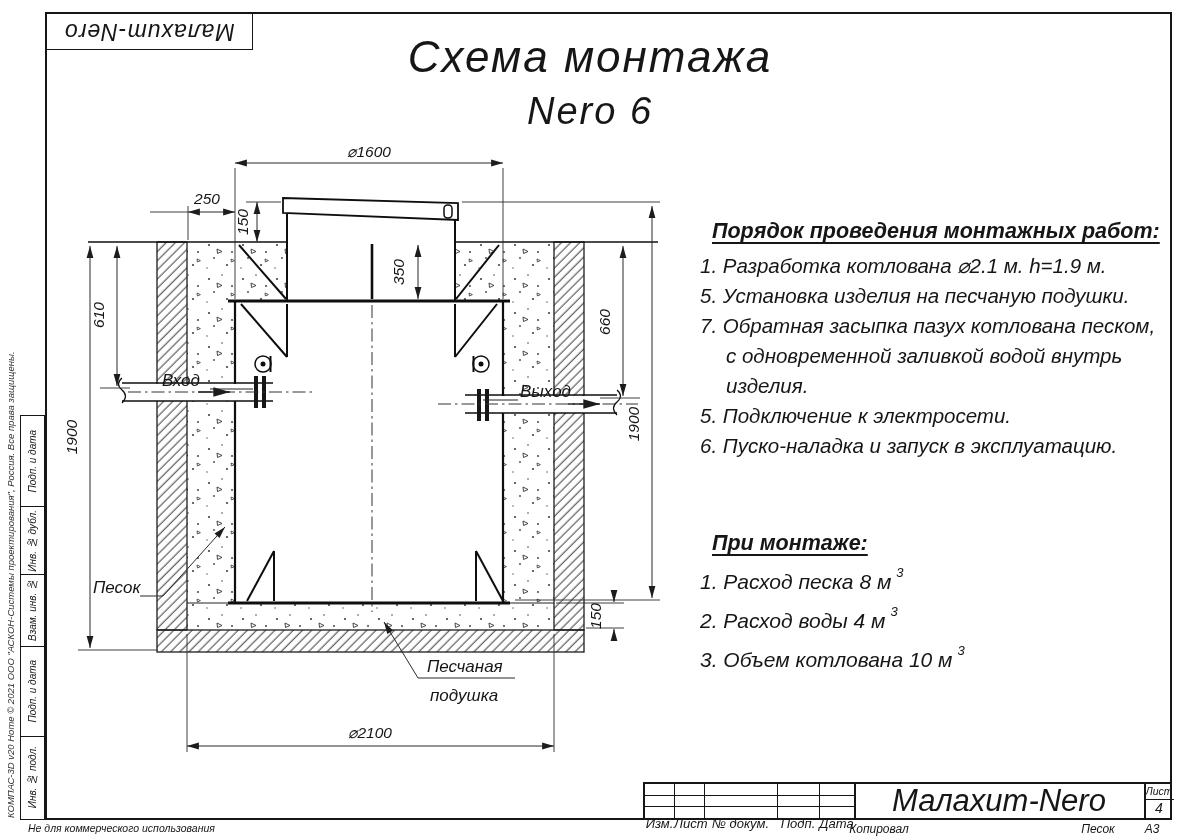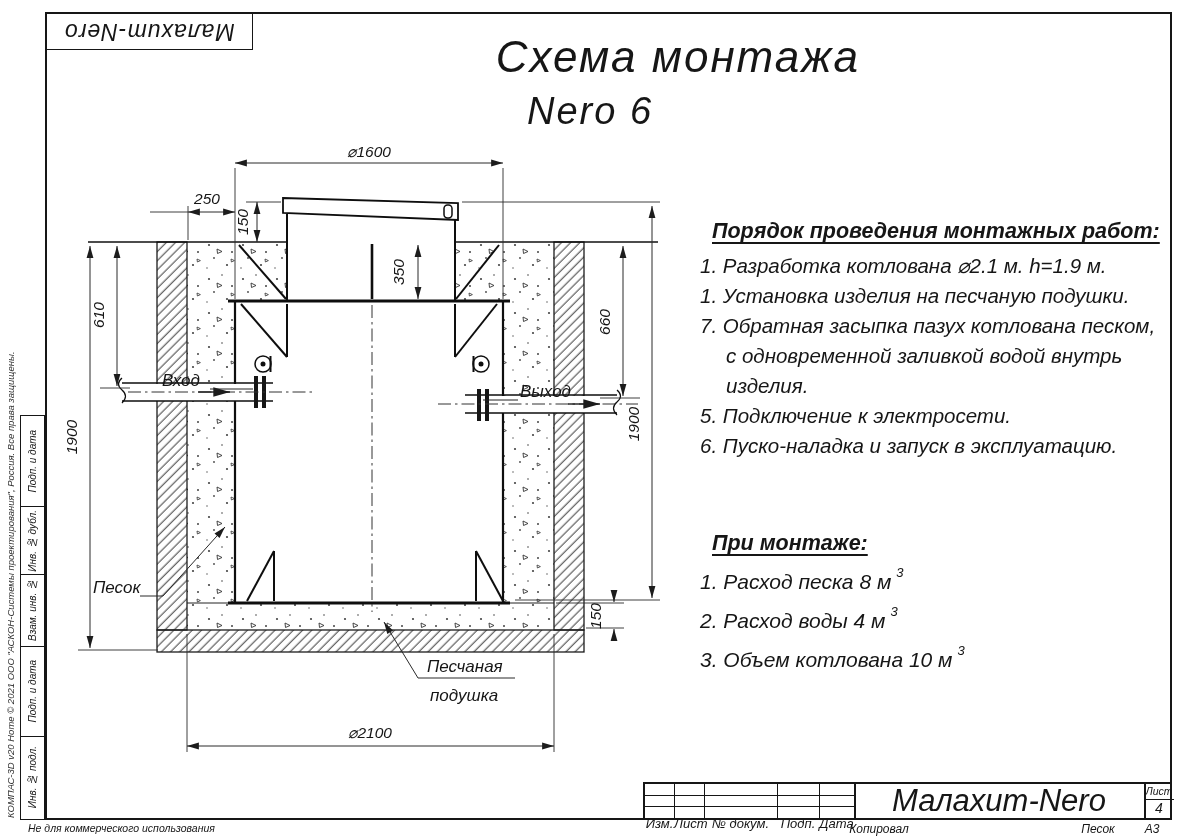--- a/index.html
+++ b/index.html
@@ -5,21 +5,21 @@
   html,body{margin:0;padding:0;background:#fff;}
   body{width:1187px;height:838px;position:relative;overflow:hidden;
        font-family:"Liberation Sans",sans-serif;font-style:italic;color:#161616;}
   .abs{position:absolute;}
   
   .frame{left:45px;top:12px;width:1127px;height:808px;border:2px solid #161616;box-sizing:border-box;}
   .logo{left:45px;top:12px;width:208px;height:38px;border:1.6px solid #161616;box-sizing:border-box;
         display:flex;align-items:center;justify-content:center;}
   .logo span{transform:rotate(180deg);font-size:23px;letter-spacing:1px;}
   
-  .t1{left:320px;top:32px;width:540px;text-align:right;font-size:44px;letter-spacing:2px;}
+  .t1{left:320px;top:32px;width:540px;text-align:center;font-size:44px;letter-spacing:2px;}
   .t2{left:320px;top:90px;width:540px;text-align:center;font-size:38px;letter-spacing:2px;}
   
   .instr{left:700px;top:219px;width:468px;}
   .head{font-size:21.5px;font-weight:bold;text-decoration:underline;text-underline-offset:4px;margin:0 0 7px 12px;}
   .item{font-size:20.5px;line-height:30px;padding-left:26px;text-indent:-26px;}
   .mont{left:700px;top:531px;width:480px;}
   .mitem{font-size:21px;line-height:26px;margin-top:8px;}
   .mitem sup{font-size:13px;position:relative;top:-4px;margin-left:5px;font-style:italic;}
   
   .tb{left:643px;top:782px;width:529px;height:38px;border:2px solid #161616;box-sizing:border-box;}
@@ -211,21 +211,21 @@
 <div class="abs logo">
   <span>Малахит-Nero</span>
 </div>
 
 <div class="abs t1">Схема монтажа</div>
 <div class="abs t2">Nero 6</div>
 
 <div class="abs instr">
   <p class="head">Порядок проведения монтажных работ:</p>
   <div class="item">1. Разработка котлована ⌀2.1 м. h=1.9 м.</div>
-  <div class="item">1. Установка изделия на песчаную подушки.</div>
+  <div class="item">5. Установка изделия на песчаную подушки.</div>
   <div class="item">7. Обратная засыпка пазух котлована песком, с одновременной заливкой водой внутрь изделия.</div>
   <div class="item">5. Подключение к электросети.</div>
   <div class="item">6. Пуско-наладка и запуск в эксплуатацию.</div>
 </div>
 
 <div class="abs mont">
   <p class="head">При монтаже:</p>
   <div class="mitem"><span>1. Расход песка 8 м</span><sup>3</sup></div>
   <div class="mitem"><span>2. Расход воды 4 м</span><sup>3</sup></div>
   <div class="mitem"><span>3. Объем котлована 10 м</span><sup>3</sup></div>

